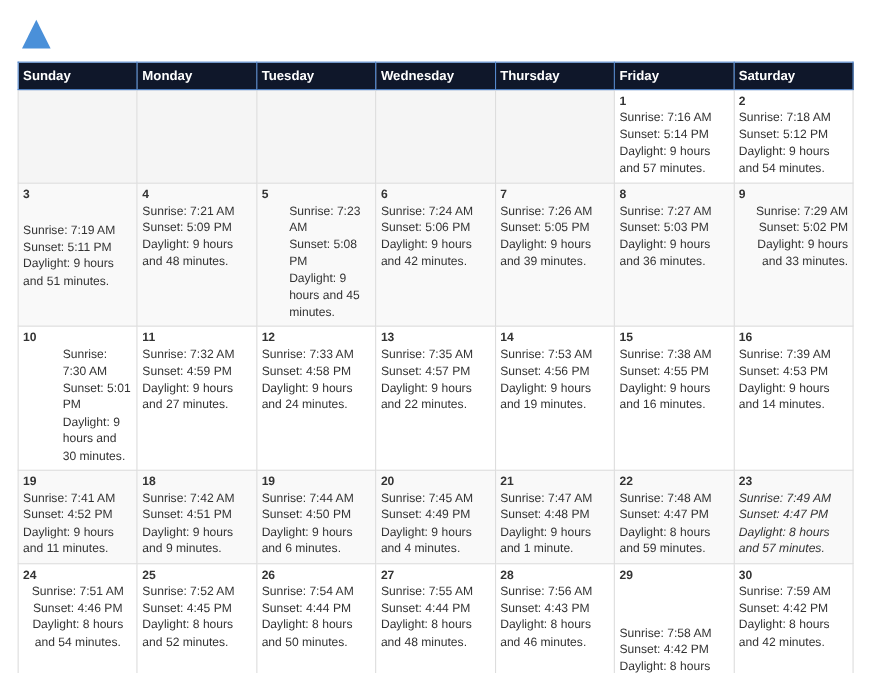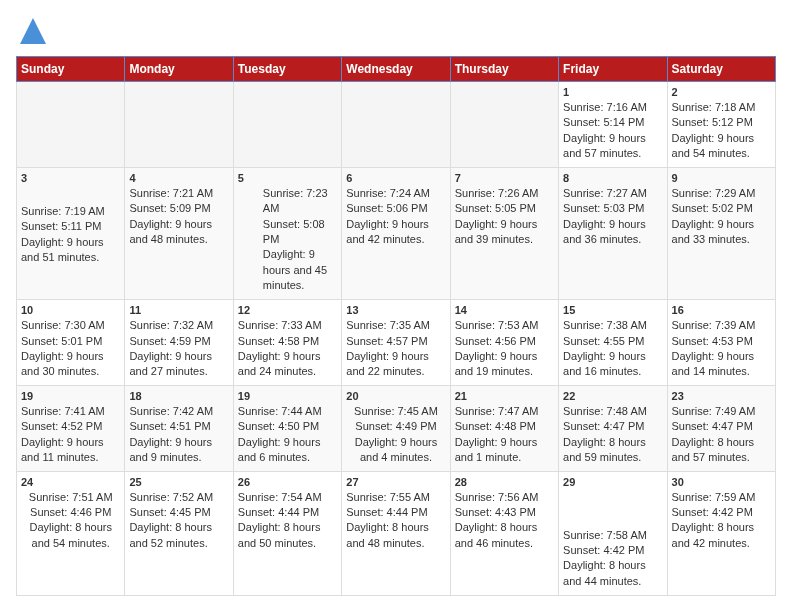--- a/index.html
+++ b/index.html
@@ -54,21 +54,21 @@
       color: #555;
     }
     .calendar {
       flex: 1;
       border: 1px solid #ccc;
       border-collapse: collapse;
       width: 100%;
       table-layout: fixed;
     }
     .calendar th {
-      background: #b91c1c;
+      background: #0f172a;
       color: #fff;
       padding: 5px 4px;
       font-size: 12px;
       font-weight: bold;
       text-align: left;
       border: 1px solid #5588cc;
     }
     .calendar td {
       vertical-align: top;
       padding: 4px;
@@ -186,29 +186,29 @@
 Daylight: 9 hours and 39 minutes.</div>
           </td>
           <td>
             <span class="day-num">8</span>
             <div class="day-info" style="white-space: pre-line;">Sunrise: 7:27 AM
 Sunset: 5:03 PM
 Daylight: 9 hours and 36 minutes.</div>
           </td>
           <td>
             <span class="day-num">9</span>
-            <div class="day-info" style="white-space: pre-line;">Sunrise: 7:29 AM
+            <div class="day-info" style="white-space: pre-line; text-align: right;">Sunrise: 7:29 AM
 Sunset: 5:02 PM
 Daylight: 9 hours and 33 minutes.</div>
           </td>
         </tr>
         <tr>
           <td>
             <span class="day-num">10</span>
-            <div class="day-info" style="white-space: pre-line;">Sunrise: 7:30 AM
+            <div class="day-info" style="white-space: pre-line; margin-left: 36px;">Sunrise: 7:30 AM
 Sunset: 5:01 PM
 Daylight: 9 hours and 30 minutes.</div>
           </td>
           <td>
             <span class="day-num">11</span>
             <div class="day-info" style="white-space: pre-line;">Sunrise: 7:32 AM
 Sunset: 4:59 PM
 Daylight: 9 hours and 27 minutes.</div>
           </td>
           <td>
@@ -256,39 +256,39 @@
 Daylight: 9 hours and 9 minutes.</div>
           </td>
           <td>
             <span class="day-num">19</span>
             <div class="day-info" style="white-space: pre-line;">Sunrise: 7:44 AM
 Sunset: 4:50 PM
 Daylight: 9 hours and 6 minutes.</div>
           </td>
           <td>
             <span class="day-num">20</span>
-            <div class="day-info" style="white-space: pre-line; text-align: center;">Sunrise: 7:45 AM
+            <div class="day-info" style="white-space: pre-line;">Sunrise: 7:45 AM
 Sunset: 4:49 PM
 Daylight: 9 hours and 4 minutes.</div>
           </td>
           <td>
             <span class="day-num">21</span>
             <div class="day-info" style="white-space: pre-line;">Sunrise: 7:47 AM
 Sunset: 4:48 PM
 Daylight: 9 hours and 1 minute.</div>
           </td>
           <td>
             <span class="day-num">22</span>
             <div class="day-info" style="white-space: pre-line;">Sunrise: 7:48 AM
 Sunset: 4:47 PM
 Daylight: 8 hours and 59 minutes.</div>
           </td>
           <td>
             <span class="day-num">23</span>
-            <div class="day-info" style="white-space: pre-line;">Sunrise: 7:49 AM
+            <div class="day-info" style="white-space: pre-line; font-style: italic;">Sunrise: 7:49 AM
 Sunset: 4:47 PM
 Daylight: 8 hours and 57 minutes.</div>
           </td>
         </tr>
         <tr>
           <td>
             <span class="day-num">24</span>
             <div class="day-info" style="white-space: pre-line; text-align: center;">Sunrise: 7:51 AM
 Sunset: 4:46 PM
 Daylight: 8 hours and 54 minutes.</div>

